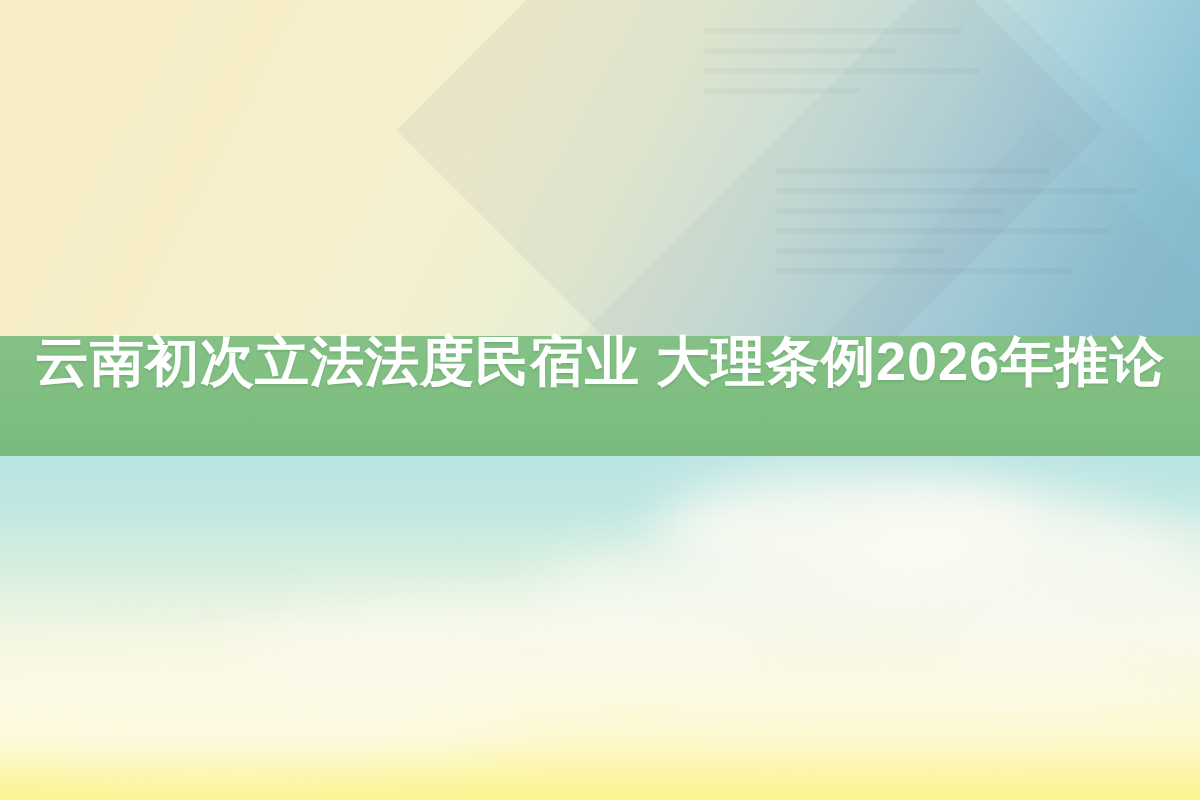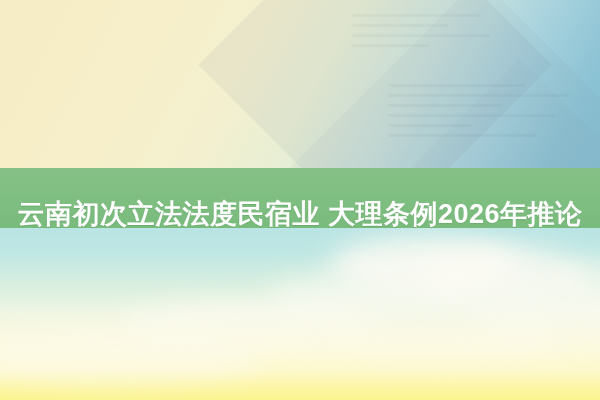--- a/index.html
+++ b/index.html
@@ -137,21 +137,21 @@
   }
 
   
   .title-band {
     position: absolute;
     left: 0;
     top: 168px;
     width: 100%;
     height: 60px;
     display: flex;
-    align-items: flex-end;
+    align-items: flex-start;
     justify-content: center;
     background: linear-gradient(180deg, #85c186 0%, #7fbe81 55%, #79bb7d 100%);
     box-sizing: border-box;
   }
   .title-text {
     color: #ffffff;
     font-size: 27px;
     font-weight: bold;
     letter-spacing: .5px;
     white-space: nowrap;

